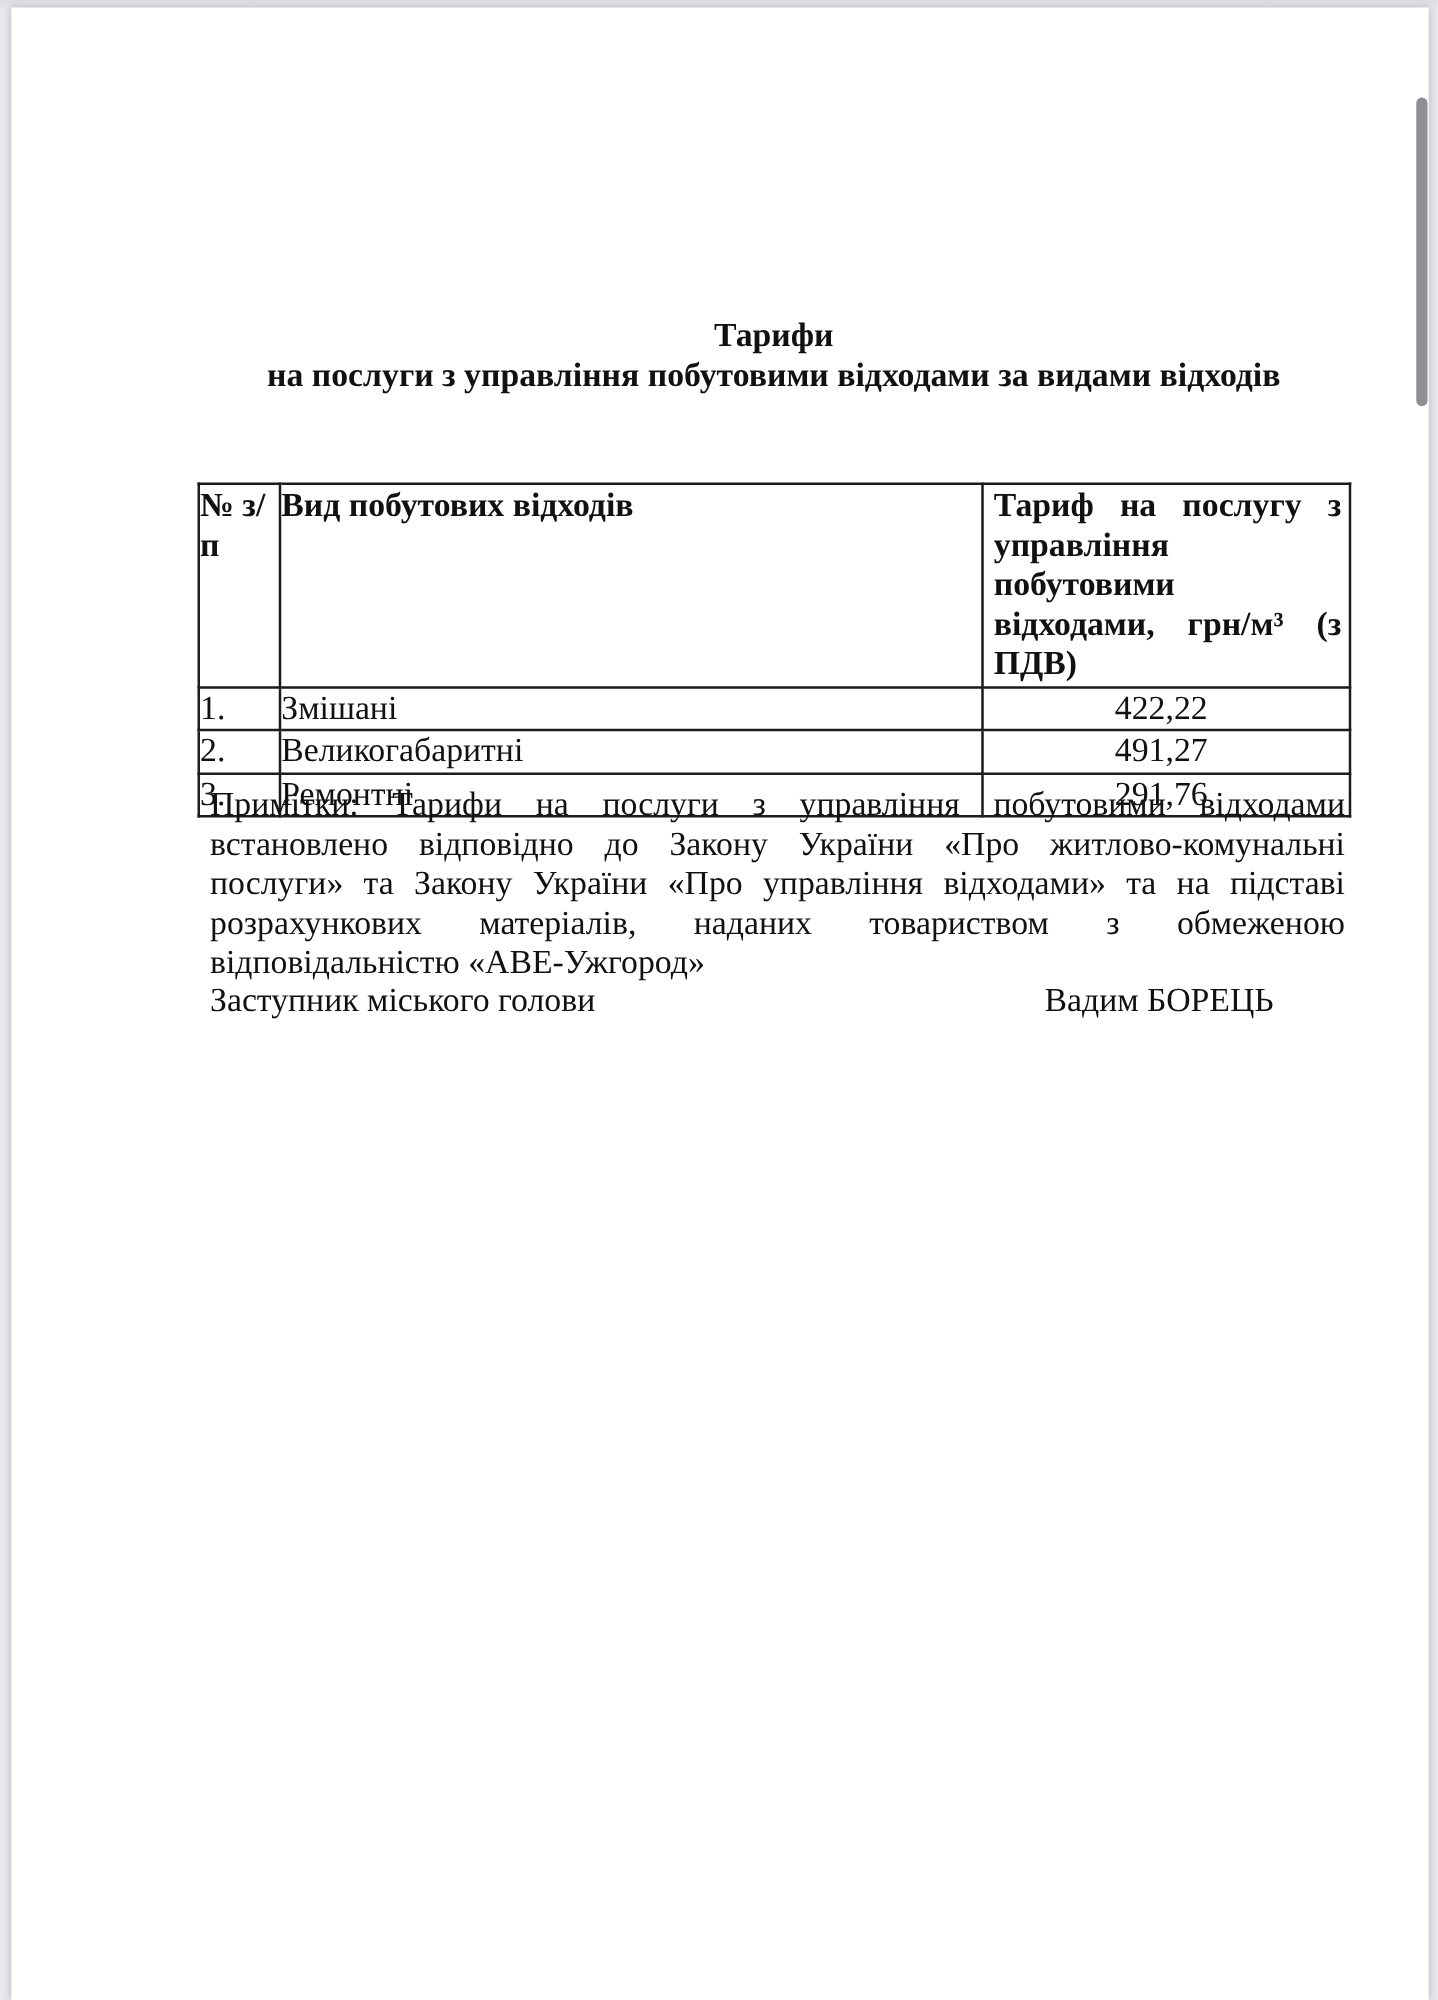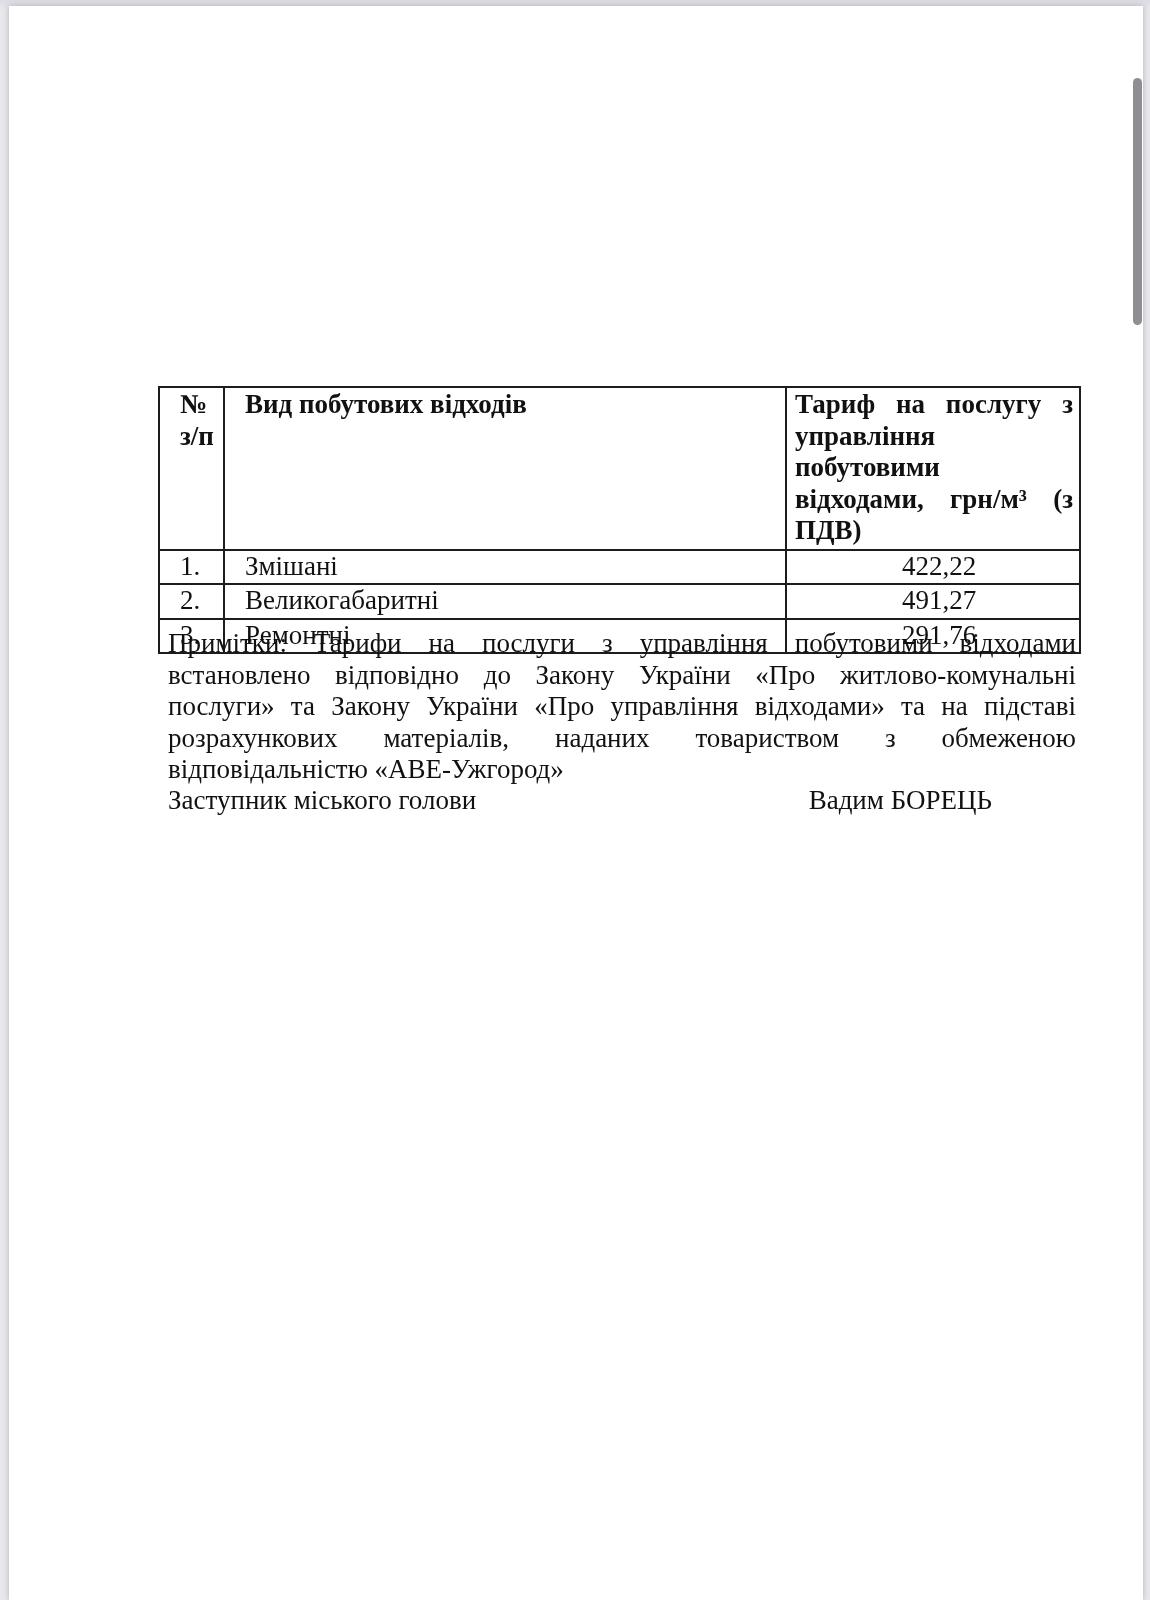--- a/index.html
+++ b/index.html
@@ -44,21 +44,21 @@
     left: 149px; top: 380px;
     width: 921px;
     border-collapse: collapse;
     table-layout: fixed;
   }
   .tariff-table td, .tariff-table th {
     border: 2px solid #1c1c1c;
     vertical-align: top;
     font-weight: normal;
     text-align: left;
-    padding: 1px 8px 2px 20px;
+    padding: 1px 8px 2px 0;
   }
   .tariff-table col.c-num    { width: 65px; }
   .tariff-table col.c-type   { width: 562px; }
   .tariff-table col.c-tariff { width: 294px; }
   .tariff-table thead th { font-weight: bold; height: 125px; }
   .tariff-table thead th.h-tariff {
     text-align: justify;
     padding: 1px 6px 2px 8px;
   }
   .tariff-table tbody td { height: 32px; padding-top: 0; padding-bottom: 1px; }
@@ -70,37 +70,41 @@
     text-align: justify;
   }
   .signature-row {
     position: absolute;
     left: 159px; top: 779px;
     width: 908px;
     display: flex;
     justify-content: space-between;
     font-weight: normal;
   }
-  .signature-row .sig-name { margin-right: 84px; }
+  .signature-row .sig-name { margin-right: 57px; }
   .scrollbar-thumb {
     position: absolute;
     left: 1133px; top: 78px;
     width: 9px; height: 247px;
     background: #8e8e93;
     border-radius: 5px;
   }
 </style>
 </head>
 <body>
 
 <div class="viewer">
 
   <div class="page">
 
 
+    <div class="title-block">
+      <div>Тарифи</div>
+      <div>на послуги з управління побутовими відходами за видами відходів</div>
+    </div>
 
     <table class="tariff-table">
       <colgroup>
         <col class="c-num">
           <col class="c-type">
           <col class="c-tariff">
       </colgroup>
       <thead>
         <tr>
           <th>№ з/п</th>

